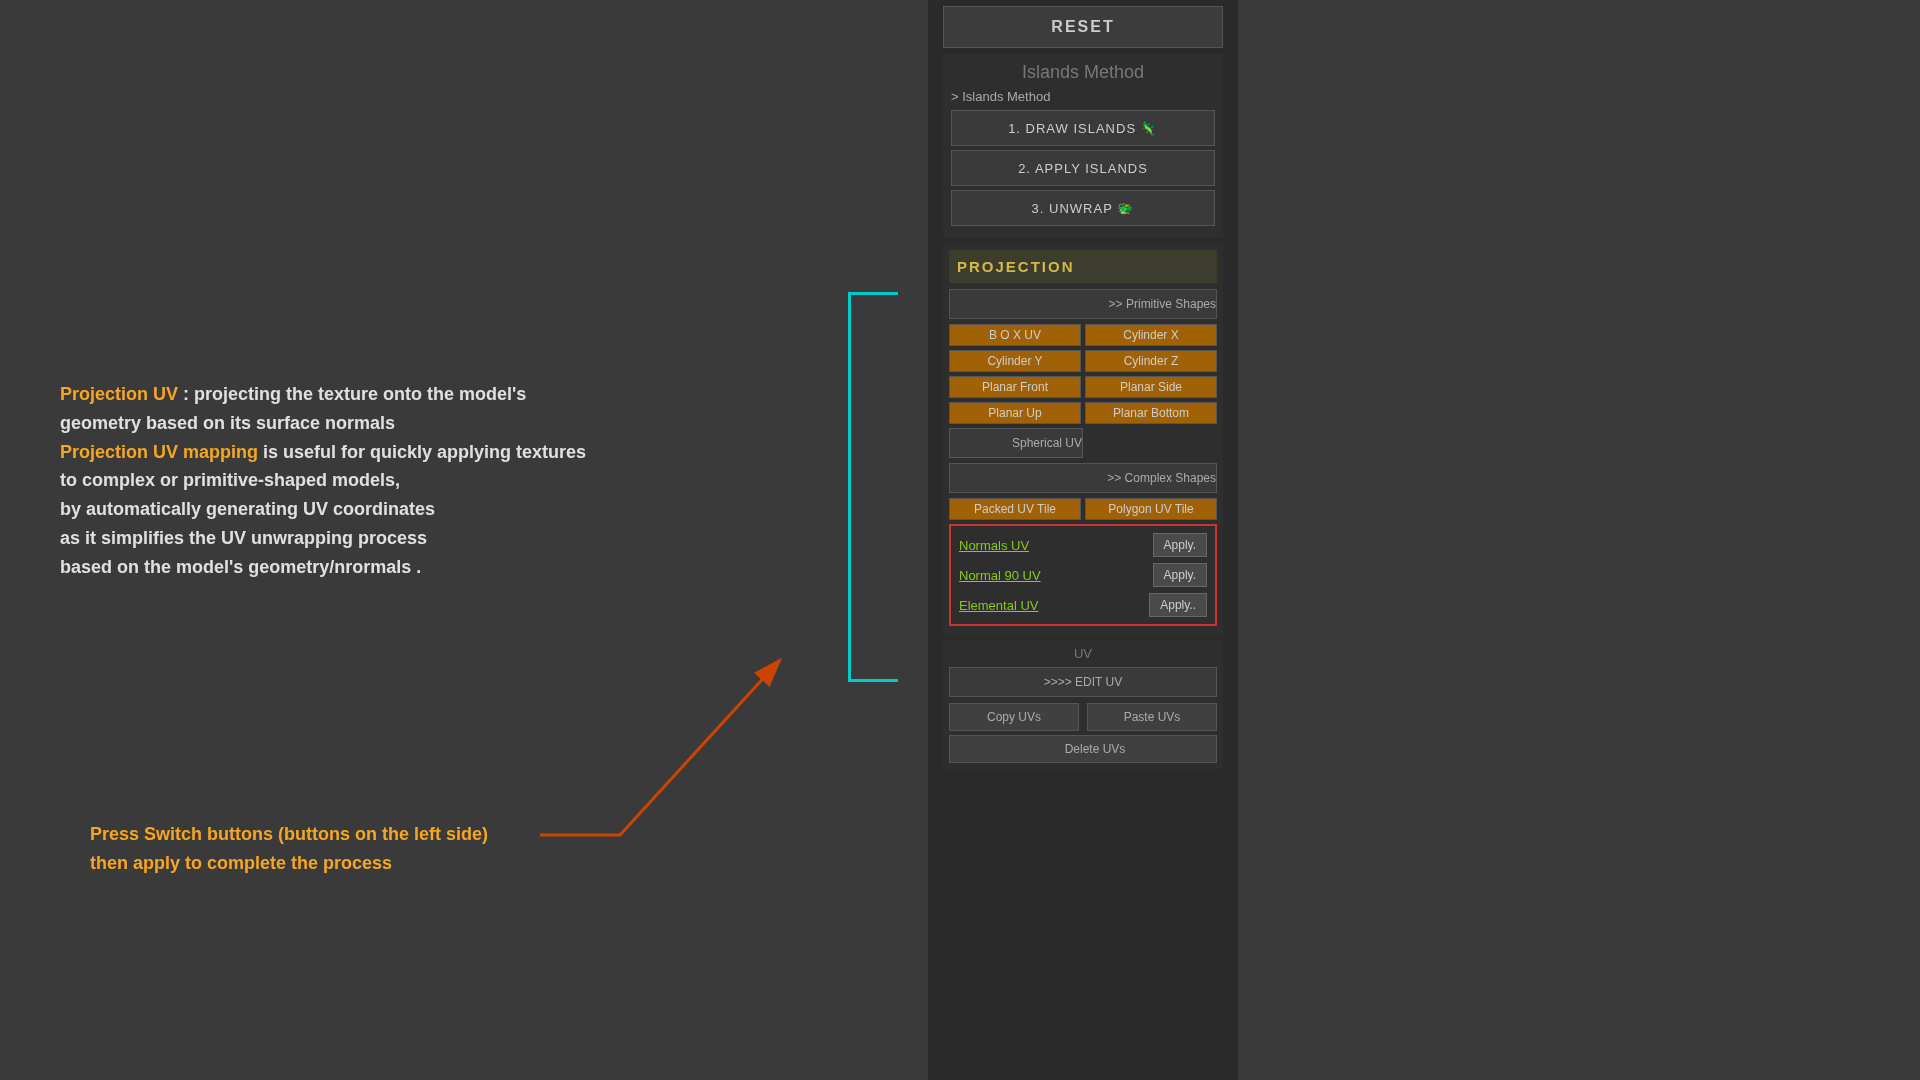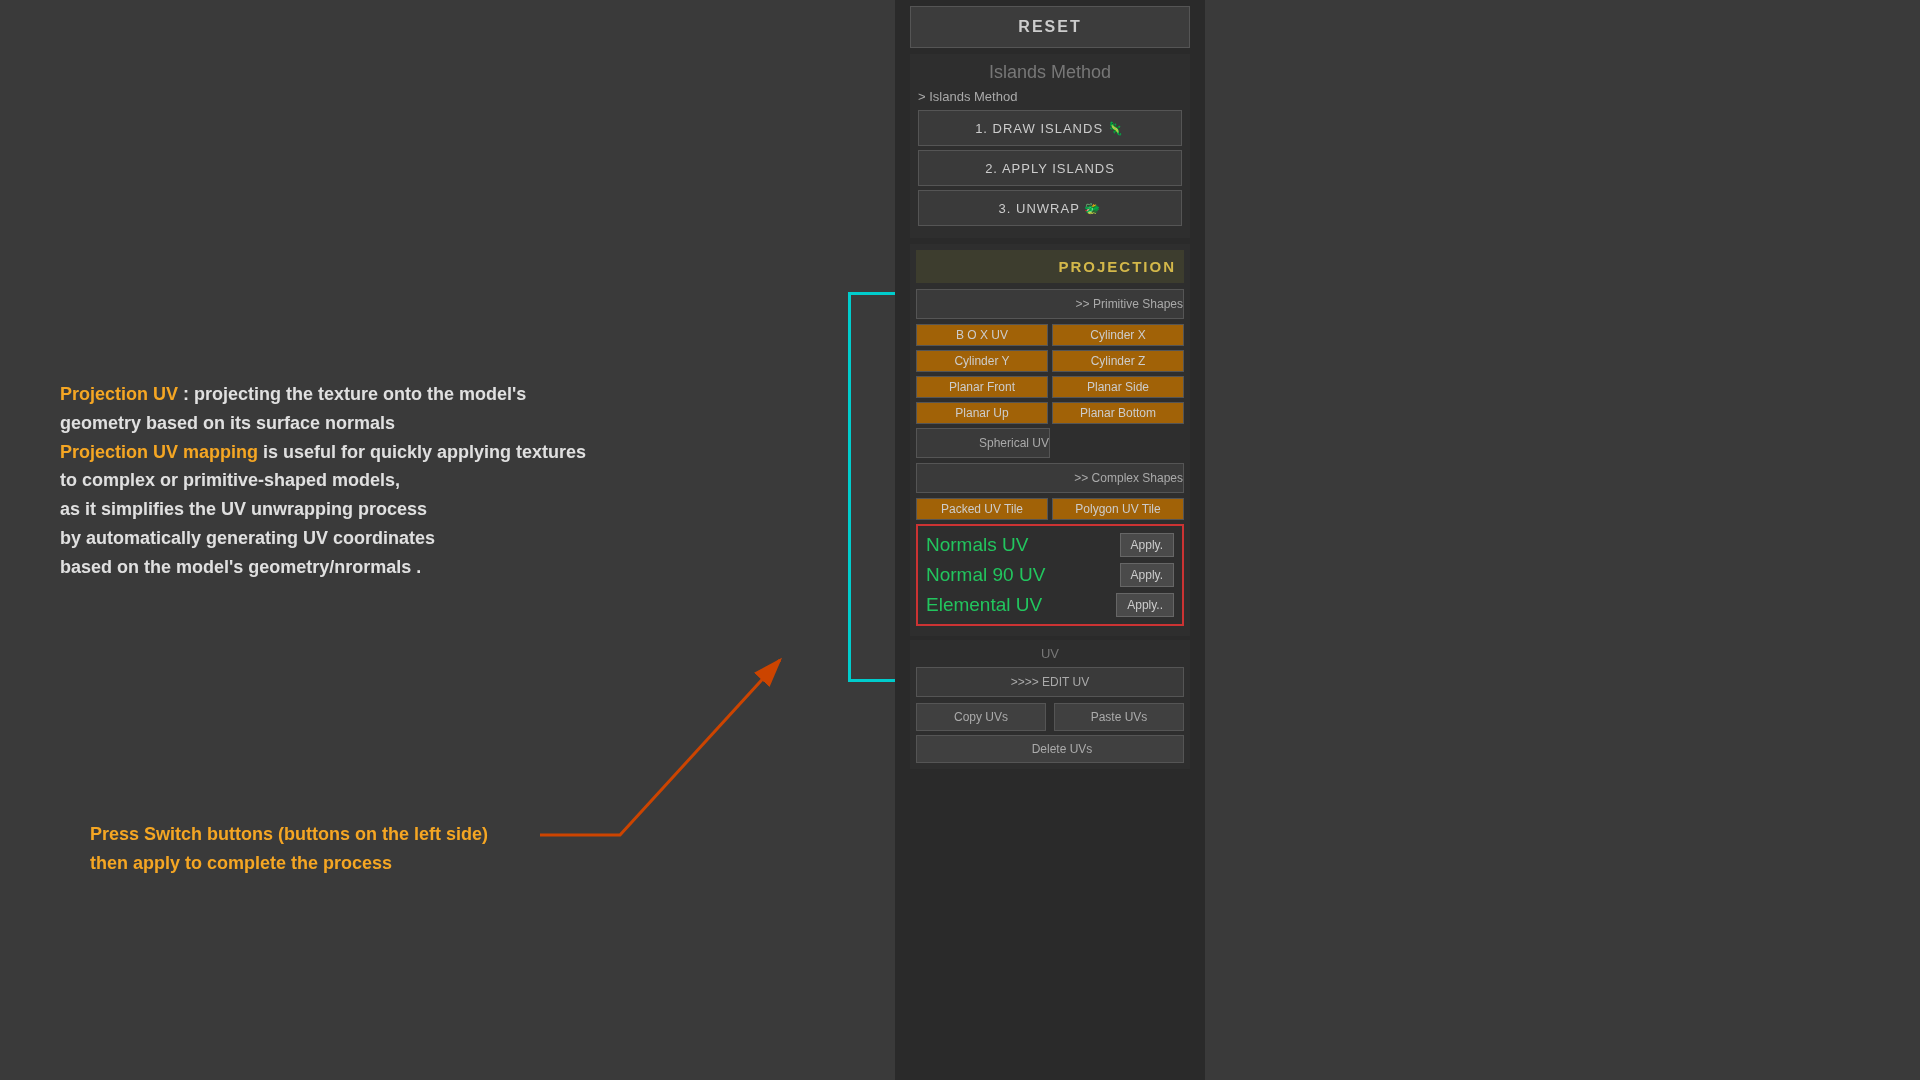--- a/index.html
+++ b/index.html
@@ -40,21 +40,21 @@
       top: 820px;
       color: #f5a623;
       font-size: 18px;
       font-weight: bold;
       line-height: 1.6;
     }
 
     
     .main-panel {
       position: absolute;
-      left: 895px;
+      left: 928px;
       top: 0;
       width: 310px;
       height: 1080px;
       background-color: #2a2a2a;
       display: flex;
       flex-direction: column;
       align-items: center;
     }
 
     
@@ -115,21 +115,21 @@
       background-color: #2e2e2e;
       padding: 6px;
     }
 
     .projection-header {
       background-color: #3d3d2e;
       color: #d4b84a;
       font-size: 15px;
       font-weight: bold;
       letter-spacing: 2px;
-      text-align: right;
+      text-align: left;
       padding: 8px;
       margin-bottom: 6px;
     }
 
     .subsection-btn {
       width: 100%;
       height: 30px;
       background-color: #3a3a3a;
       border: 1px solid #555;
       color: #aaaaaa;
@@ -167,22 +167,23 @@
     }
 
     .normals-row {
       display: flex;
       align-items: center;
       justify-content: space-between;
       padding: 3px 4px;
     }
 
     .normals-label {
-      color: #22c55e;
-      font-size: 19px;
+      color: #84cc16;
+      font-size: 13px;
+      text-decoration: underline;
     }
 
     .apply-btn {
       height: 24px;
       padding: 0 10px;
       background-color: #4a4a4a;
       border: 1px solid #666;
       color: #cccccc;
       font-size: 12px;
       cursor: pointer;
@@ -267,22 +268,22 @@
 
 <div class="description-area">
   <p>
     <span class="highlight-orange">Projection UV</span><span> : projecting the texture onto the model's</span>
   </p>
   <p>geometry based on its surface normals</p>
   <p>
     <span class="highlight-gold">Projection UV mapping</span><span> is useful for quickly applying textures</span>
   </p>
   <p>to complex or primitive-shaped models,</p>
+  <p>by automatically generating UV coordinates</p>
   <p>as it simplifies the UV unwrapping process</p>
-  <p>by automatically generating UV coordinates</p>
   <p>based on the model's geometry/nrormals .</p>
 </div>
 
 <div class="instruction-area">
   <p>Press Switch buttons (buttons on the left side)</p>
   <p>then apply to complete the process</p>
 </div>
 
 <div class="bracket-line"></div>
 

